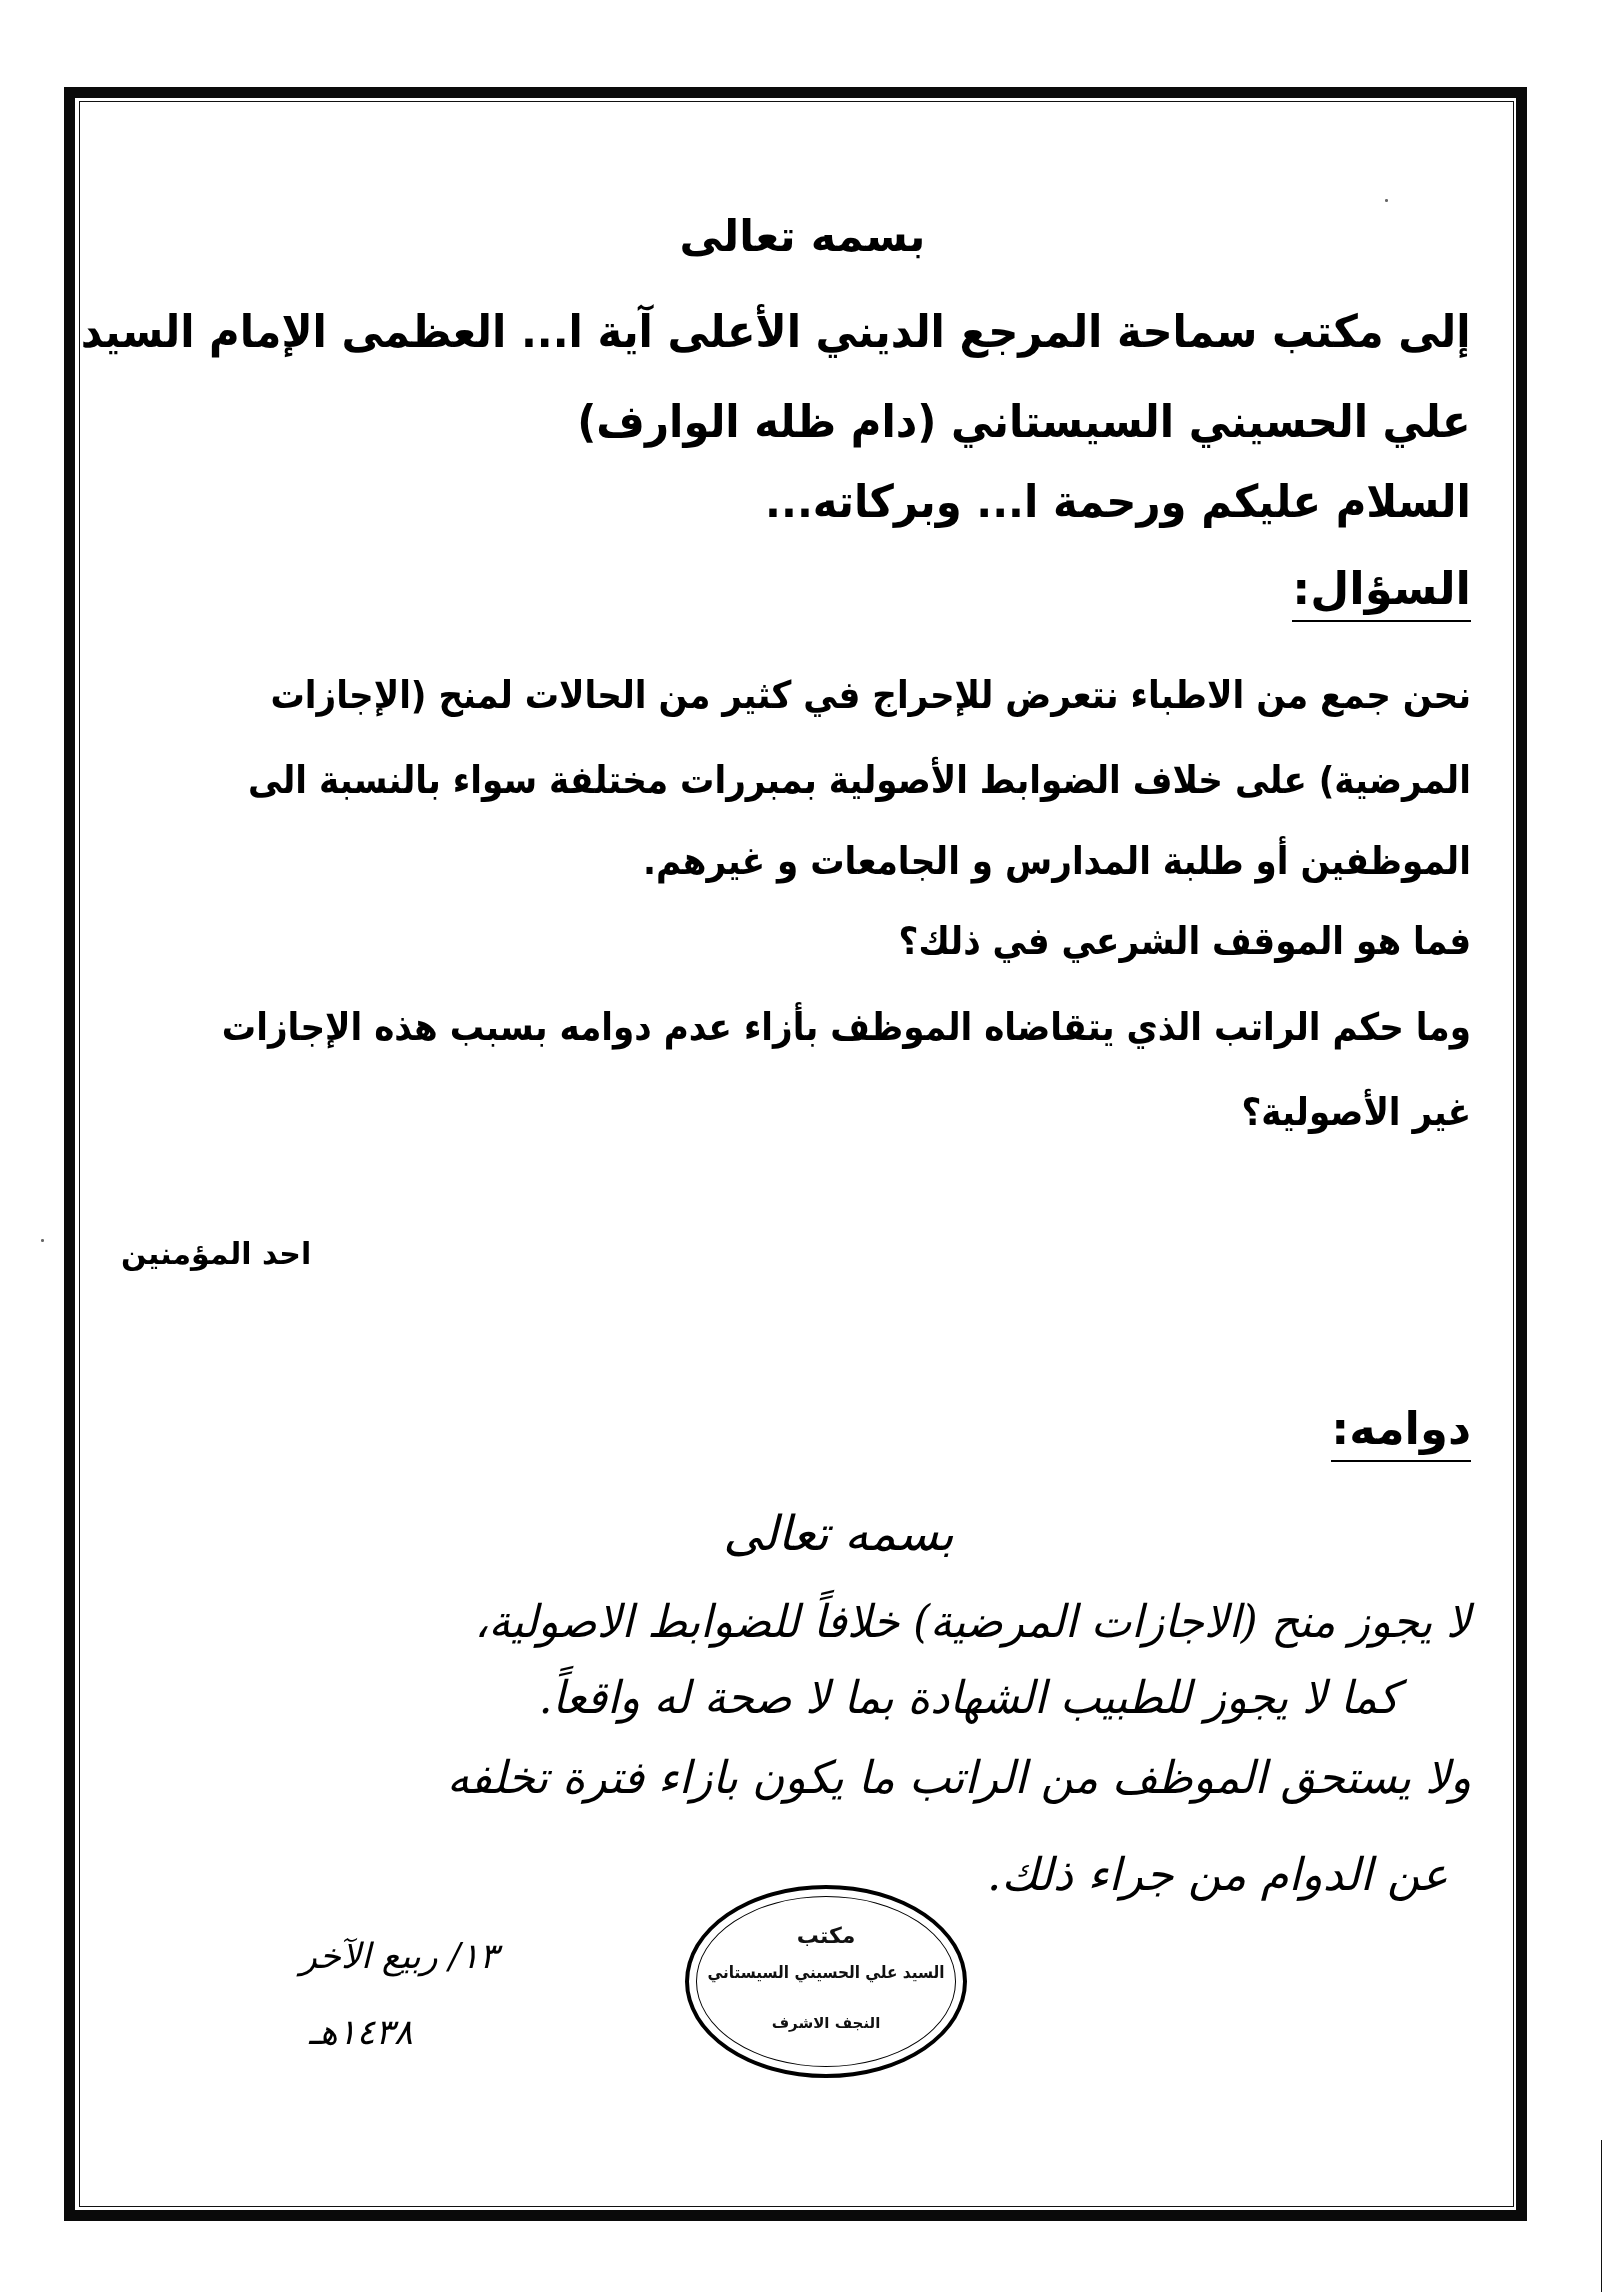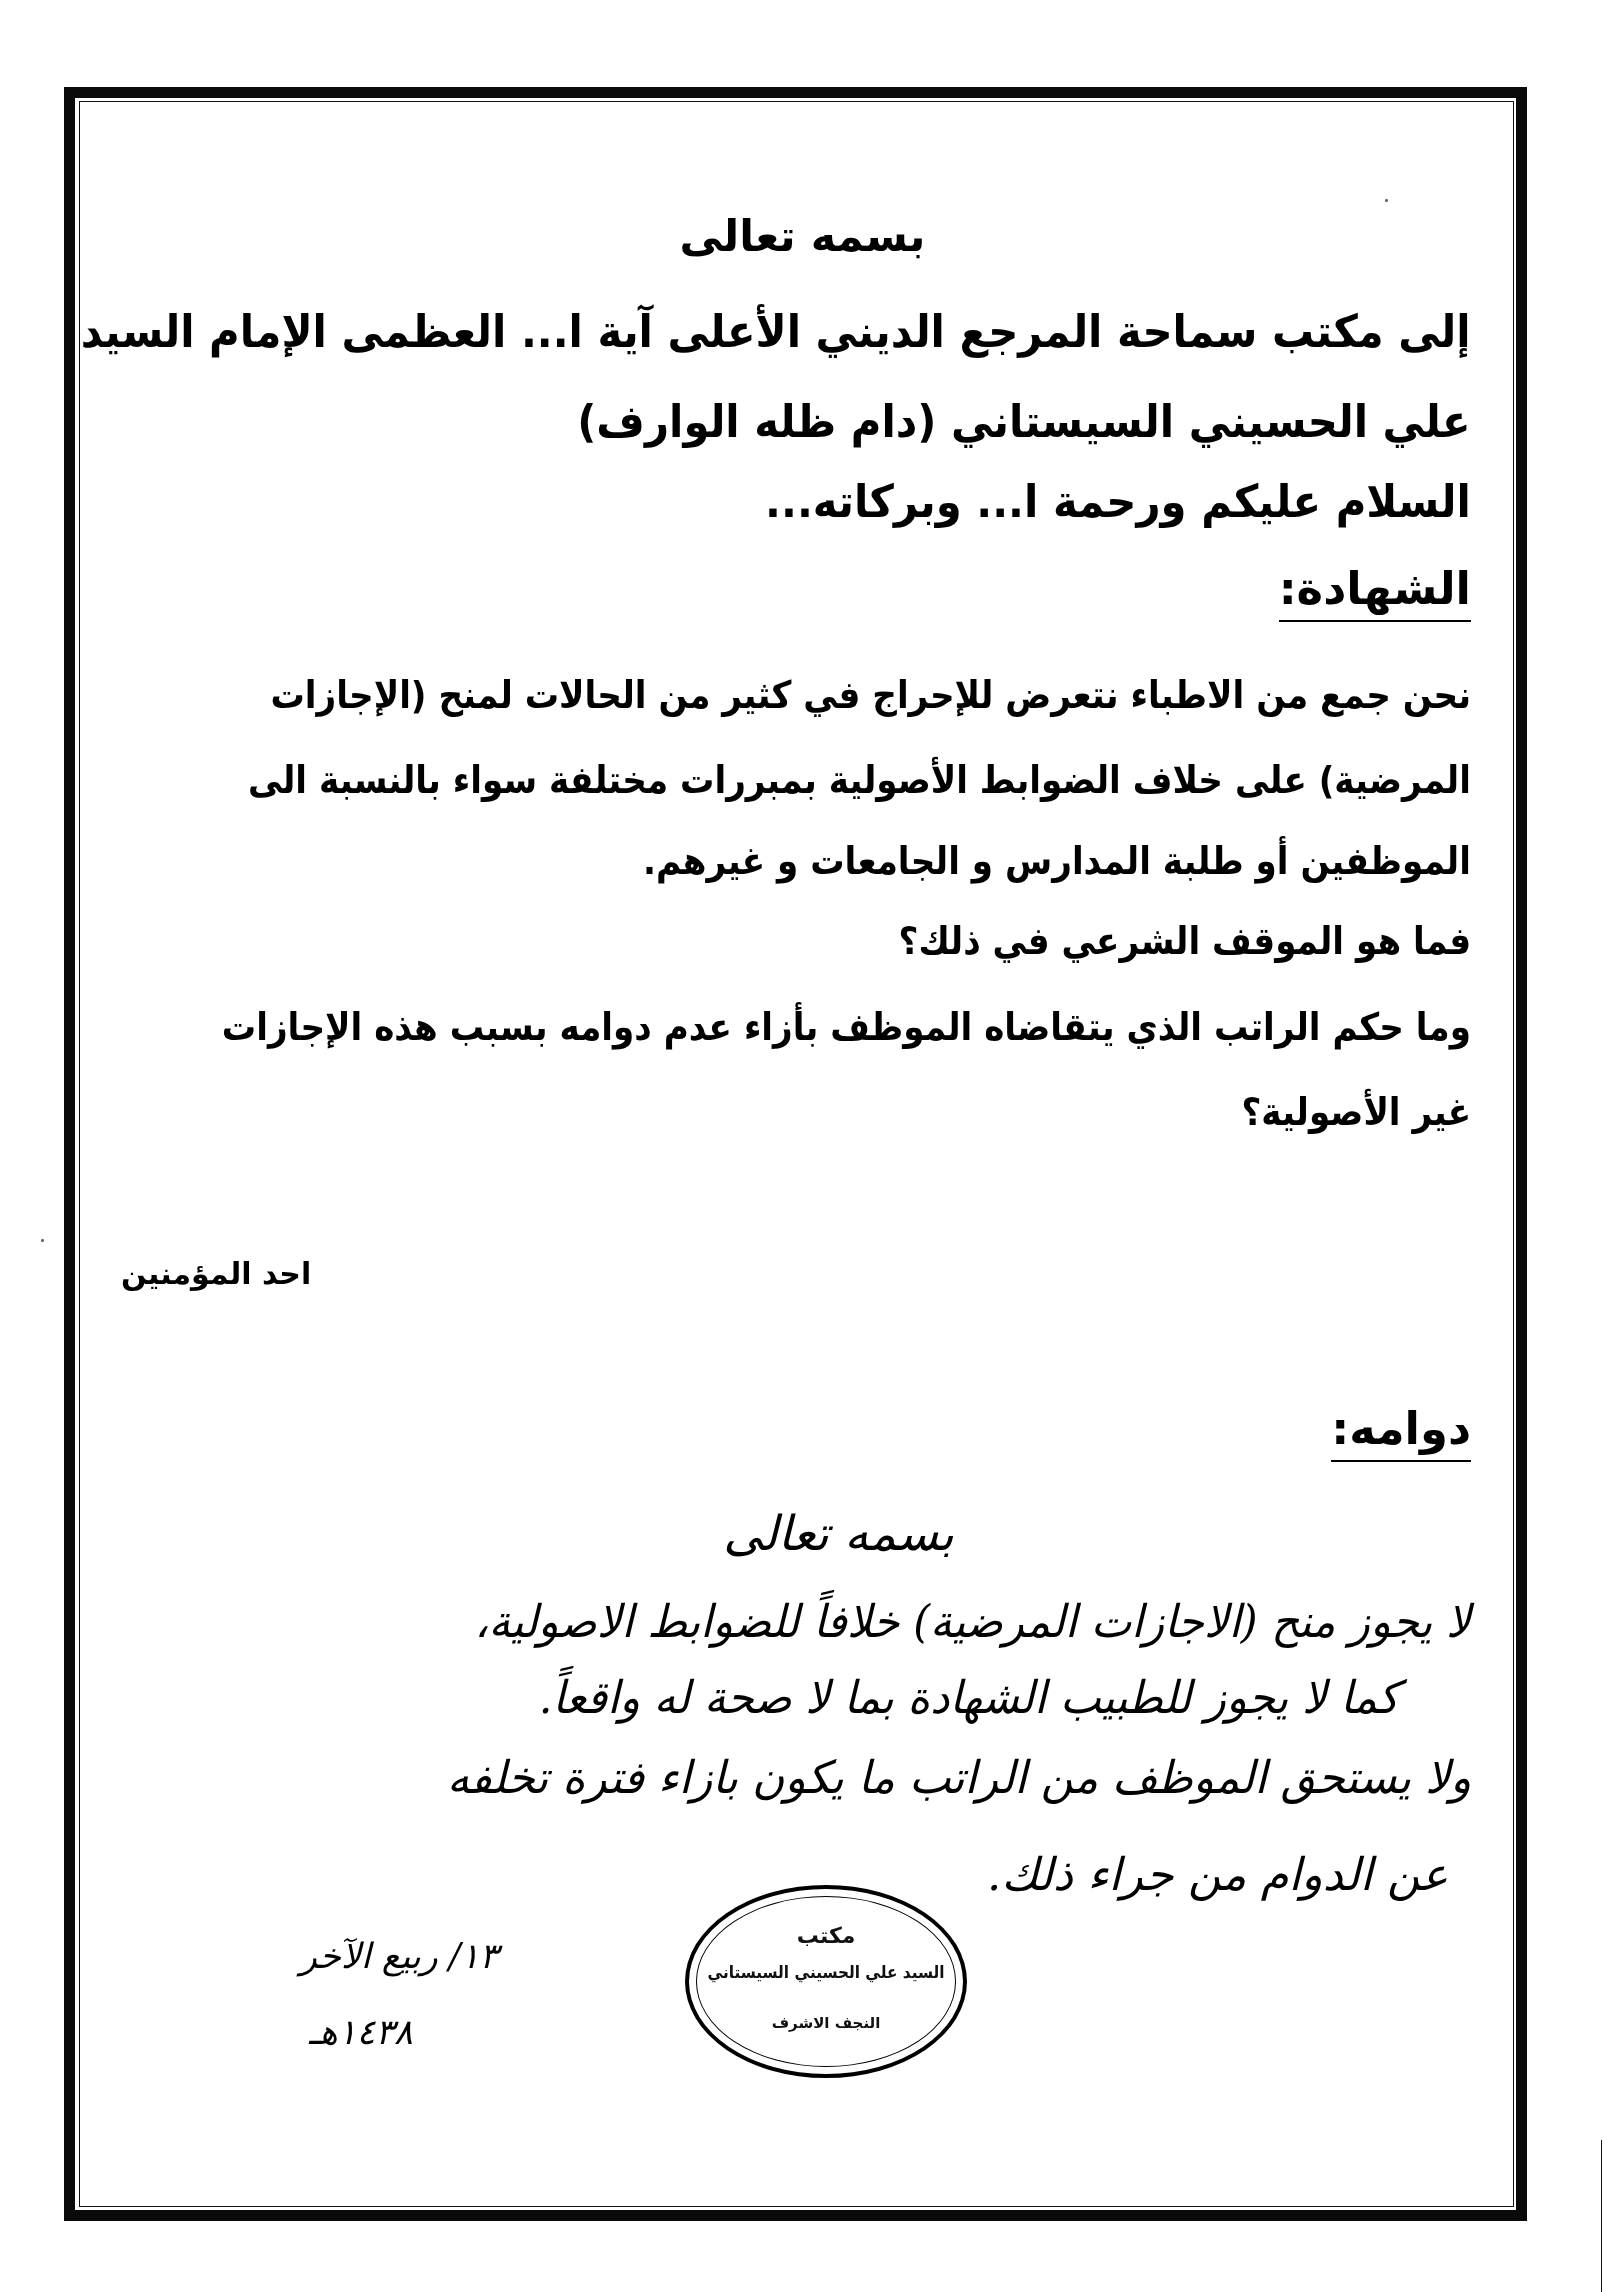--- a/index.html
+++ b/index.html
@@ -29,21 +29,21 @@
     position:absolute; left:0; width:1605px; text-align:center; direction:rtl;
     font-family:"DejaVu Sans", sans-serif; font-weight:bold; font-size:43px; line-height:1;
   }
   .heading-u {
     position:absolute; right:134px; direction:rtl; font-family:"DejaVu Sans", sans-serif;
     font-weight:bold; font-size:45px; line-height:1; padding-bottom:9px;
     border-bottom:2.7px solid #000;
   }
   .sig {
     position:absolute; left:121px; direction:rtl; font-family:"DejaVu Sans", sans-serif;
-    font-weight:bold; font-size:30px; line-height:1;margin-top:20px;
+    font-weight:bold; font-size:30px; line-height:1;
   }
   .hand {
     position:absolute; right:134px; direction:rtl; text-align:right; white-space:nowrap;
     font-family:"DejaVu Serif", serif; font-size:45px; line-height:1; font-style:italic;
     transform-origin:right center;
   }
   .hand-c {
     position:absolute; left:0; width:1605px; text-align:center; direction:rtl;
     font-family:"DejaVu Serif", serif; font-size:48px; font-style:italic; line-height:1;
   }
@@ -71,21 +71,21 @@
 <div class="frame-inner"></div>
 <div class="edge-line"></div>
 <div class="speck" style="left:41px;top:1239px;"></div>
 <div class="speck" style="left:1385px;top:199px;"></div>
 
 <div class="centered" style="top:215px;">بسمه تعالى</div>
 <div class="line" style="top:309px; transform:scaleX(0.93);">إلى مكتب سماحة المرجع الديني الأعلى آية ا... العظمى الإمام السيد</div>
 <div class="line" style="top:399px; transform:scaleX(0.93);">علي  الحسيني السيستاني (دام ظله الوارف)</div>
 <div class="line" style="top:479px; transform:scaleX(0.93);">السلام عليكم ورحمة ا... وبركاته...</div>
 
-<div class="heading-u" style="top:566px;">الشهادة:</div>
+<div class="heading-u" style="top:566px;">السؤال:</div>
 <div class="line" style="top:676px; font-size:38px; transform:scaleX(0.9);">نحن جمع من الاطباء نتعرض للإحراج في كثير من الحالات لمنح (الإجازات</div>
 <div class="line" style="top:761px; font-size:38px; transform:scaleX(0.9);">المرضية)  على خلاف الضوابط الأصولية بمبررات مختلفة سواء بالنسبة الى</div>
 <div class="line" style="top:842px; font-size:38px; transform:scaleX(0.9);">الموظفين أو طلبة المدارس و الجامعات و غيرهم.</div>
 <div class="line" style="top:922px; font-size:38px; transform:scaleX(0.9);">فما هو الموقف الشرعي في ذلك؟</div>
 <div class="line" style="top:1008px; font-size:38px; transform:scaleX(0.9);">وما حكم الراتب الذي يتقاضاه الموظف بأزاء عدم دوامه بسبب هذه الإجازات</div>
 <div class="line" style="top:1093px; font-size:38px; transform:scaleX(0.9);">غير الأصولية؟</div>
 
 <div class="sig" style="top:1239px;">احد المؤمنين</div>
 
 <div class="heading-u" style="top:1406px;">دوامه:</div>

